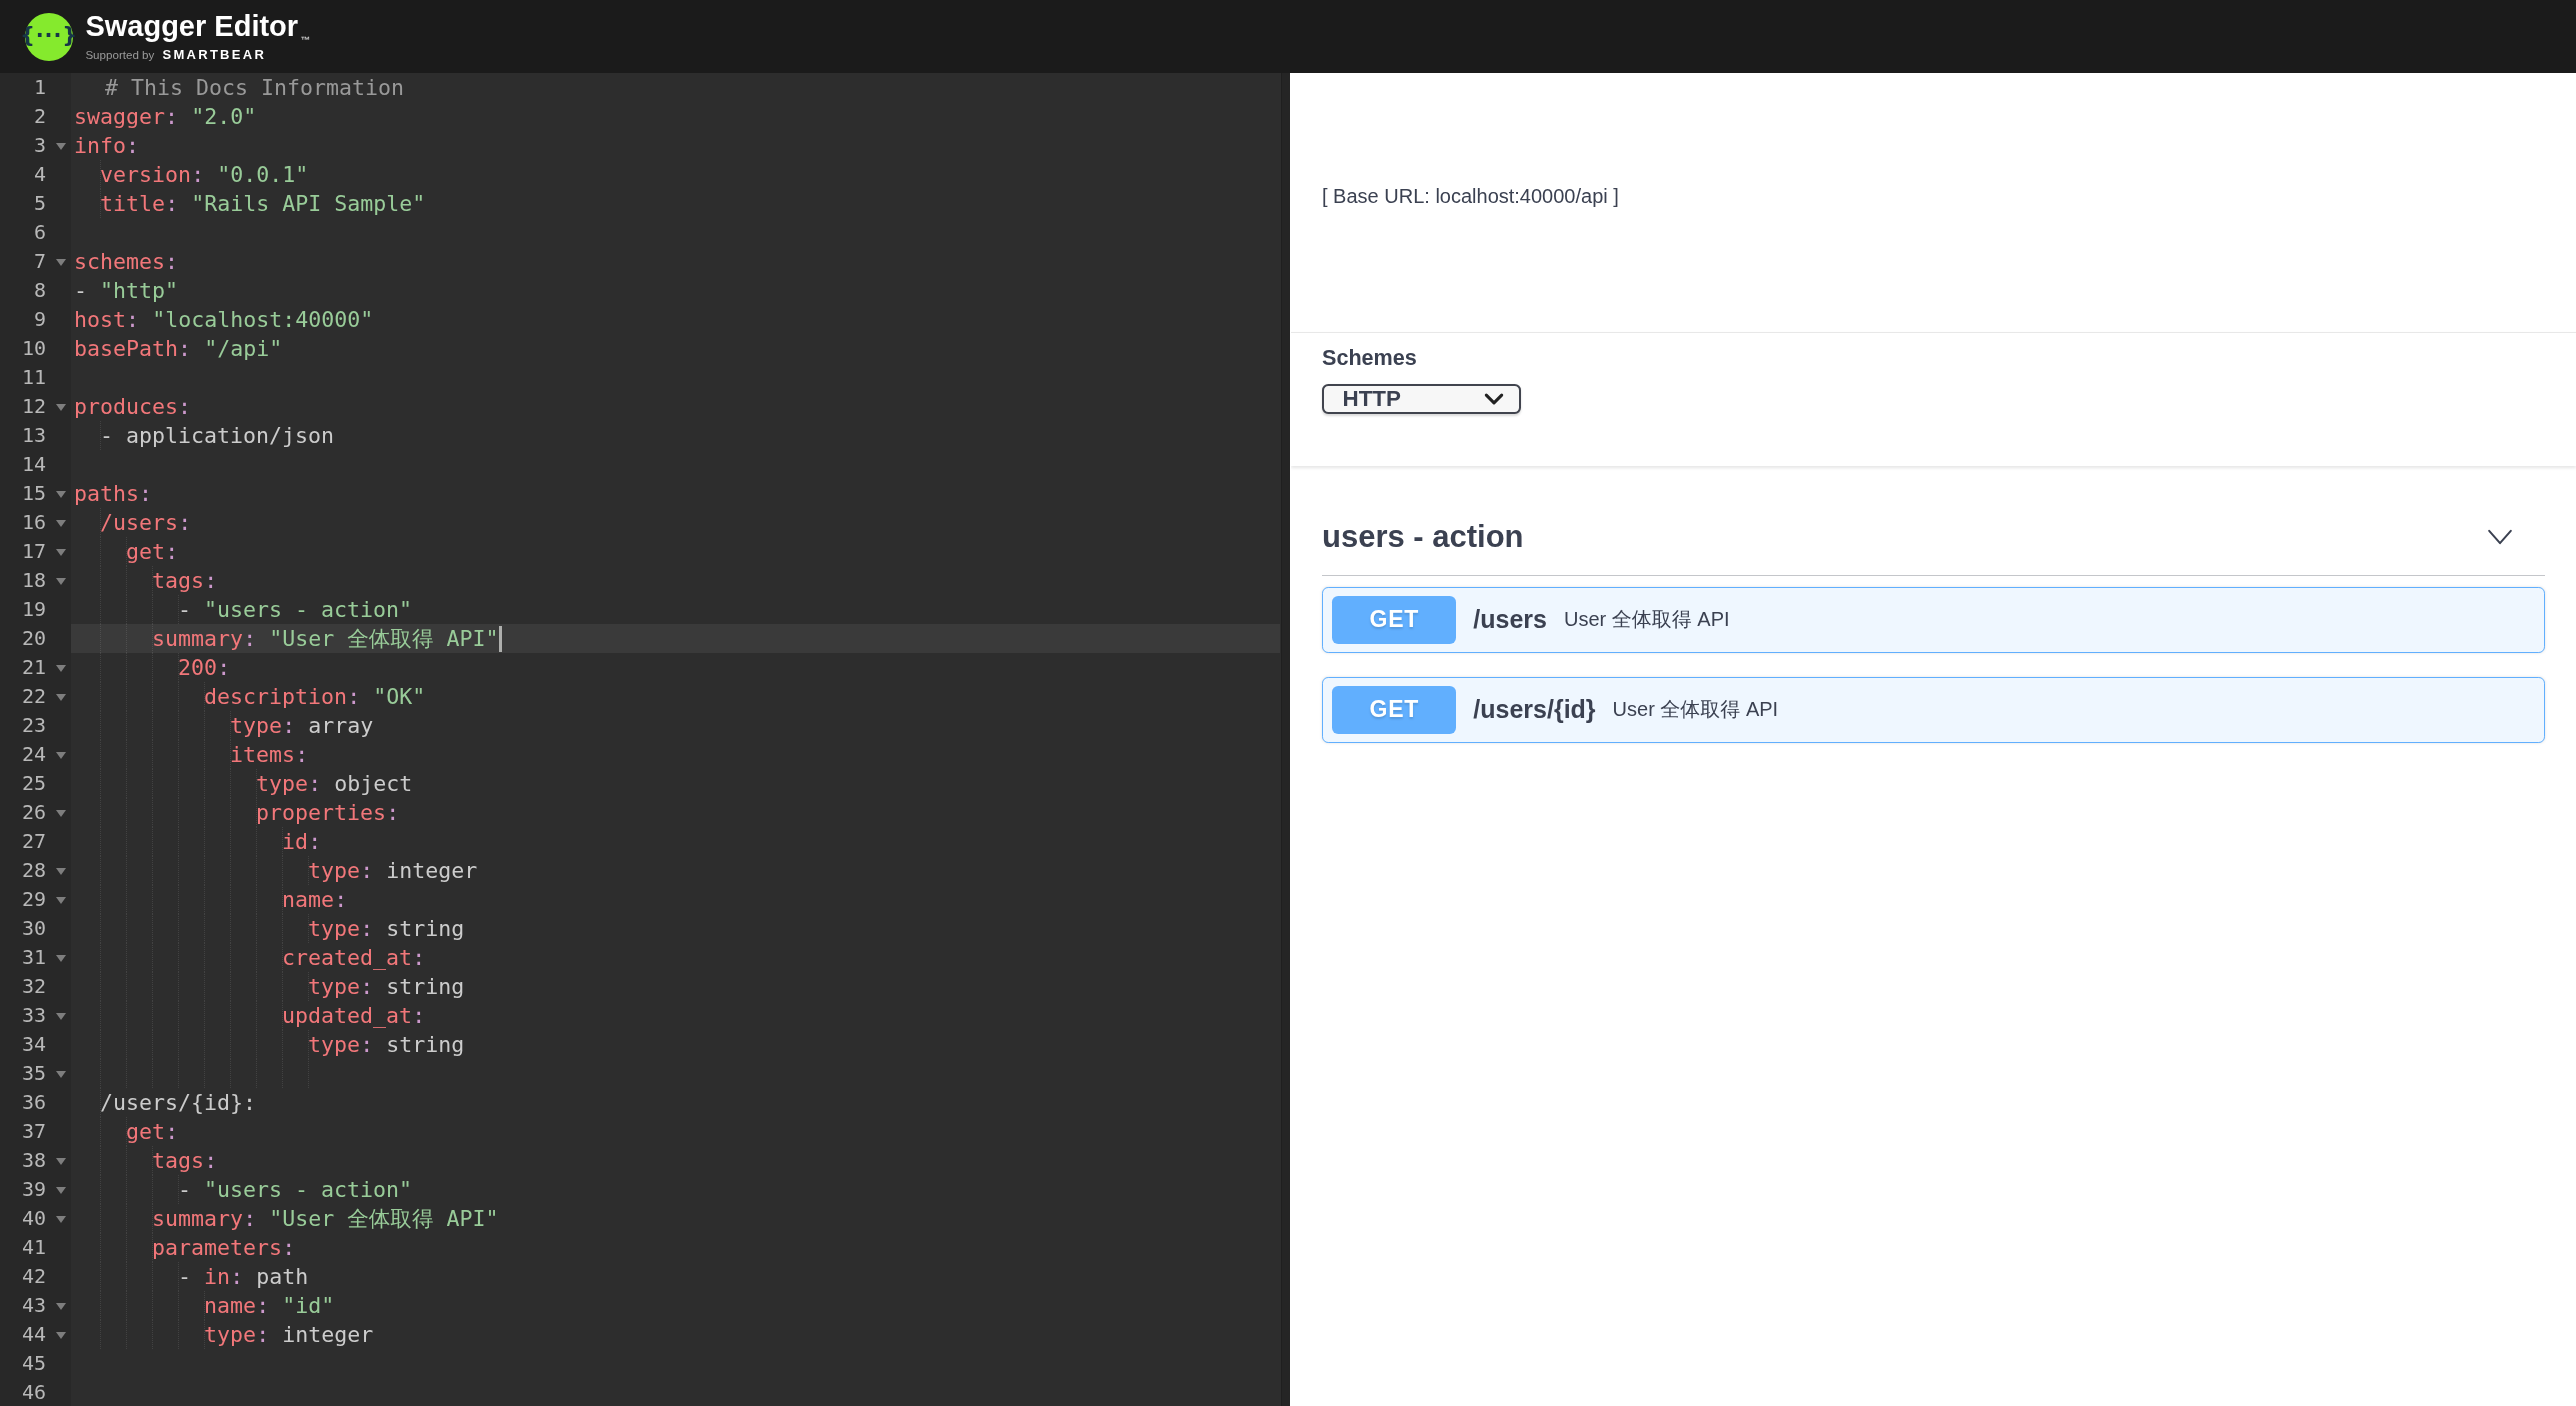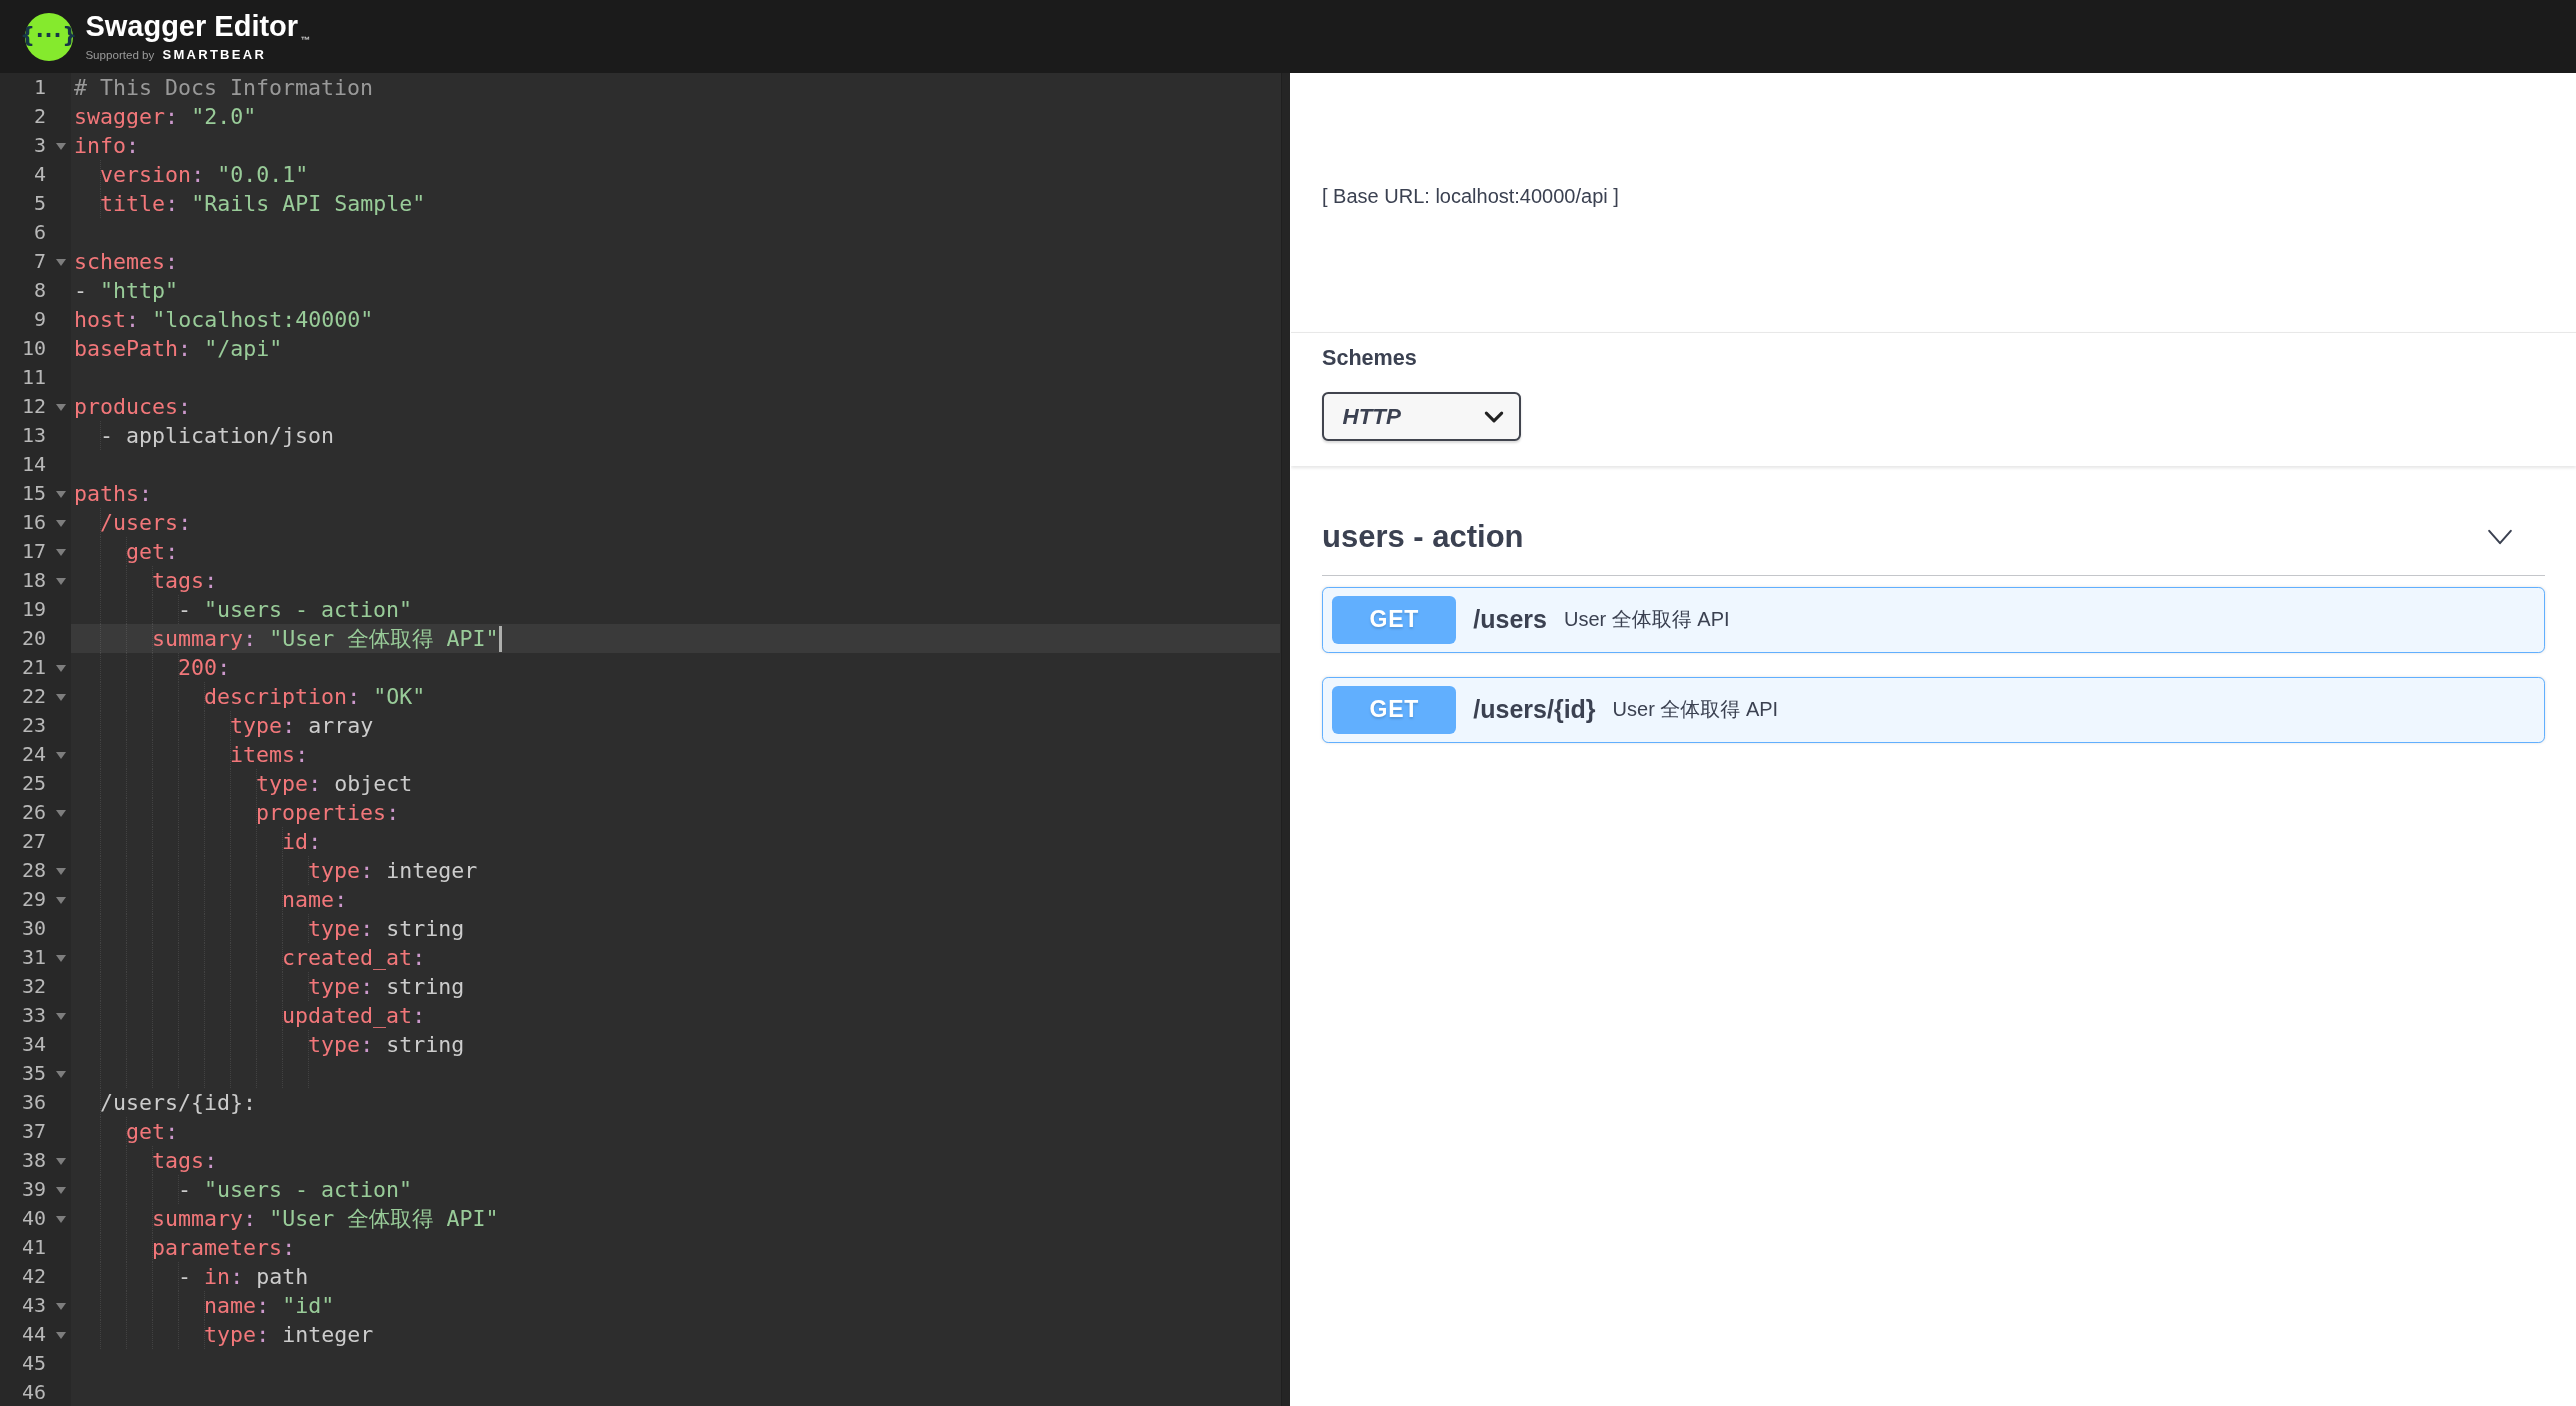--- a/index.html
+++ b/index.html
@@ -41,44 +41,44 @@
   .gcell{height:29px;line-height:29px;font-family:"DejaVu Sans Mono",monospace;font-size:20px;
          color:var(--line-number);text-align:right;padding-right:25px;position:relative;}
   .fold{position:absolute;right:5.4px;top:11.6px;width:0;height:0;border-left:5.4px solid transparent;
         border-right:5.4px solid transparent;border-top:7px solid #7e7e7e;}
   .code{position:absolute;left:71px;top:0;width:1209px;height:100%;overflow:hidden;}
   .cline{height:29px;line-height:29px;position:relative;white-space:pre;
          font-family:"DejaVu Sans Mono",monospace;font-size:21.6px;color:var(--code-text);padding-left:3.1px;}
   .cline.active{background:var(--active-line-bg);}
   .ltxt{white-space:pre;}
   .seg-k{color:var(--code-key);} .seg-p{color:var(--code-punct);} .seg-s{color:var(--code-string);}
-  .seg-cm{color:var(--code-comment);} .seg-t{color:var(--code-text);}
+  .seg-cm{color:var(--code-comment);margin-left:31px;} .seg-t{color:var(--code-text);}
   .ig{position:absolute;top:0;height:29px;width:0;border-left:1.5px dotted rgba(255,255,255,.10);}
   .cursor{display:inline-block;width:2.3px;height:26px;background:#aeafad;vertical-align:middle;
           margin-left:0.8px;position:relative;top:-1.5px;}
   .vscroll{position:absolute;right:0;top:0;width:9.3px;height:100%;background:#252525;
            border-left:1.5px solid #1f1f1f;}
 
   
   .preview{position:absolute;left:1291px;top:73px;width:1285px;height:1334px;background:#fff;
            color:var(--heading-text);overflow:hidden;}
   .info{position:absolute;left:31px;top:90px;}
   .api-title{margin:0;font-size:39px;font-weight:bold;color:var(--heading-text);
              display:flex;align-items:flex-start;gap:14px;line-height:45px;}
   .vbadge{background:var(--version-badge-bg);color:#fff;font-size:14.7px;font-weight:bold;
           padding:6.2px 12.4px;border-radius:23px;position:relative;top:-7.7px;line-height:1;}
   .base-url{margin-top:21.6px;font-size:20px;color:var(--heading-text);}
   .scheme-container{position:absolute;left:0;top:259px;width:100%;height:134px;background:#fff;
                     border-top:1.5px solid #e8e8e8;box-shadow:0 1.5px 3.1px rgba(0,0,0,.10);}
   .schemes-inner{position:absolute;left:31px;top:12.4px;}
   .schemes-label{display:block;font-size:21.6px;font-weight:bold;color:var(--heading-text);}
-  .scheme-select{margin-top:21px;width:199px;height:49px;border:2.3px solid #41444e;border-radius:6.2px;
+  .scheme-select{margin-top:13px;width:199px;height:30px;border:2.3px solid #41444e;border-radius:6.2px;
                  background:#f7f7f7;display:flex;align-items:center;justify-content:space-between;
                  padding:0 15.4px 0 18.5px;font-size:22.4px;font-weight:bold;color:var(--heading-text);
-                 box-shadow:0 1.5px 2.3px rgba(0,0,0,.15);cursor:pointer;font-style:italic;}
+                 box-shadow:0 1.5px 2.3px rgba(0,0,0,.15);cursor:pointer;}
   .tag-section{position:absolute;left:31px;top:446px;width:1223px;}
   .tag-header{display:flex;align-items:center;justify-content:space-between;
               border-bottom:1.5px solid rgba(59,65,81,.30);padding:0 28px 20px 0;cursor:pointer;}
   .tag-title{margin:0;font-size:31px;font-weight:bold;color:var(--heading-text);}
   .operations{margin-top:10.8px;}
   .op-row{height:66px;border:1.5px solid var(--get-blue);background:var(--get-row-bg);border-radius:6.2px;
           display:flex;align-items:center;padding:0 15.4px 0 9.3px;margin-bottom:24px;
           box-shadow:0 0 3.1px rgba(0,0,0,.12);cursor:pointer;}
   .op-method{width:124px;height:48px;border-radius:6.2px;background:var(--get-blue);color:#fff;
              font-weight:bold;font-size:23px;display:flex;align-items:center;justify-content:center;

